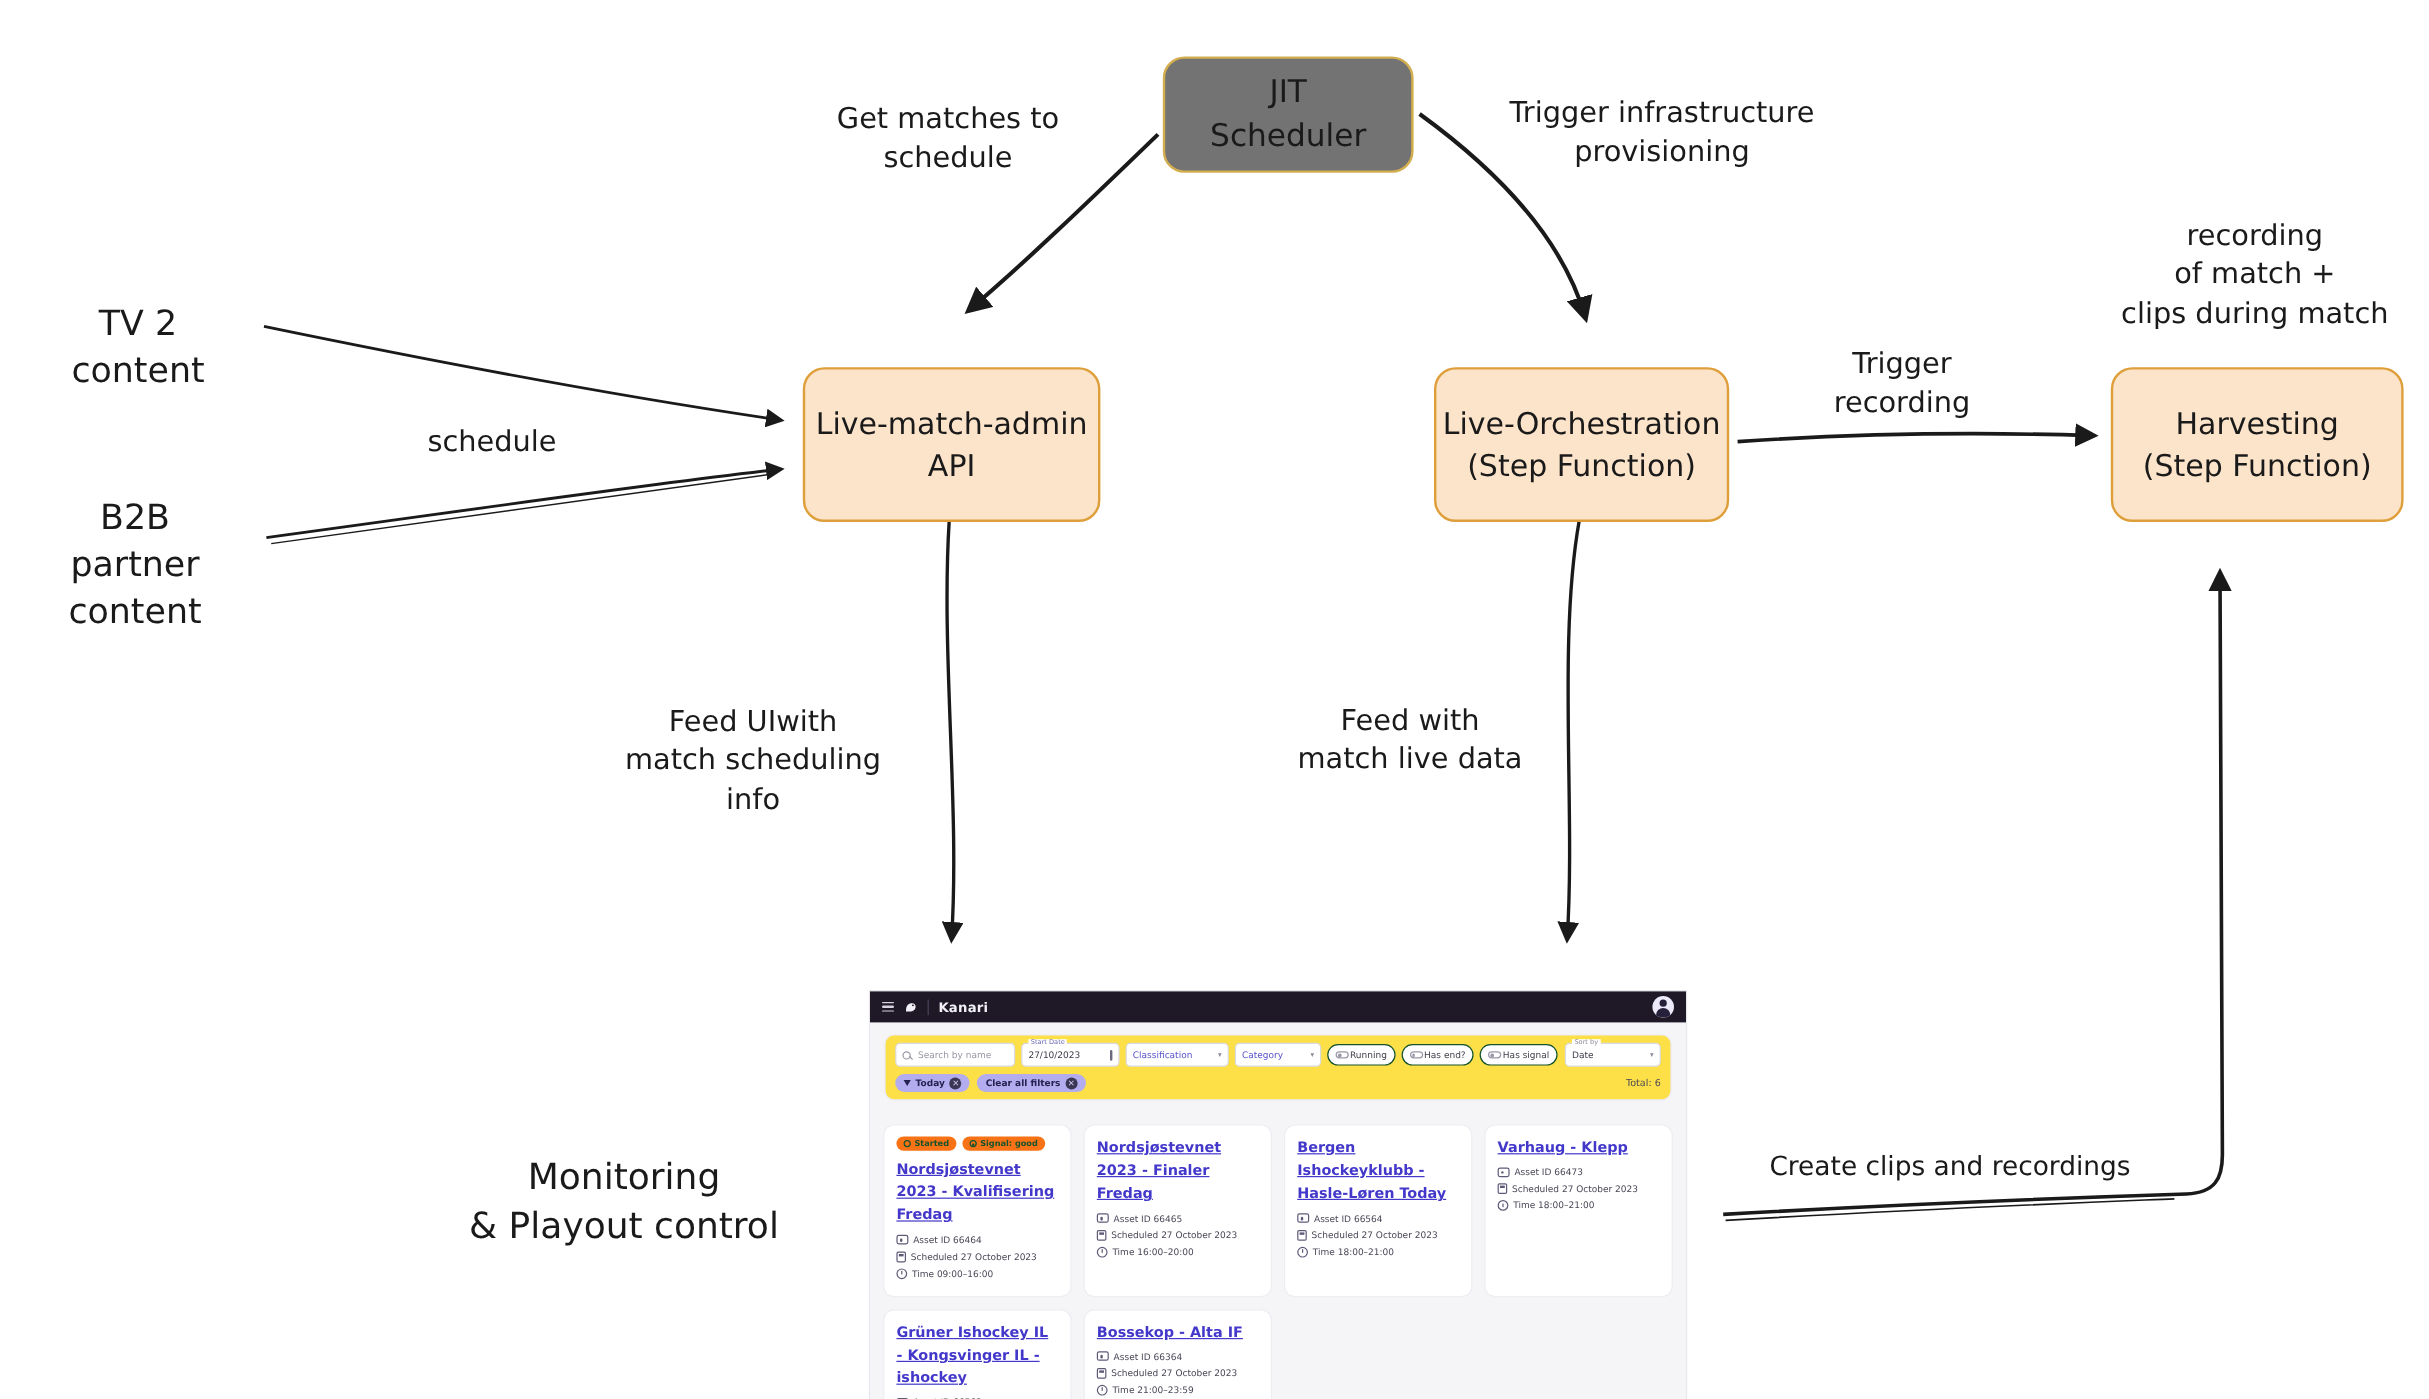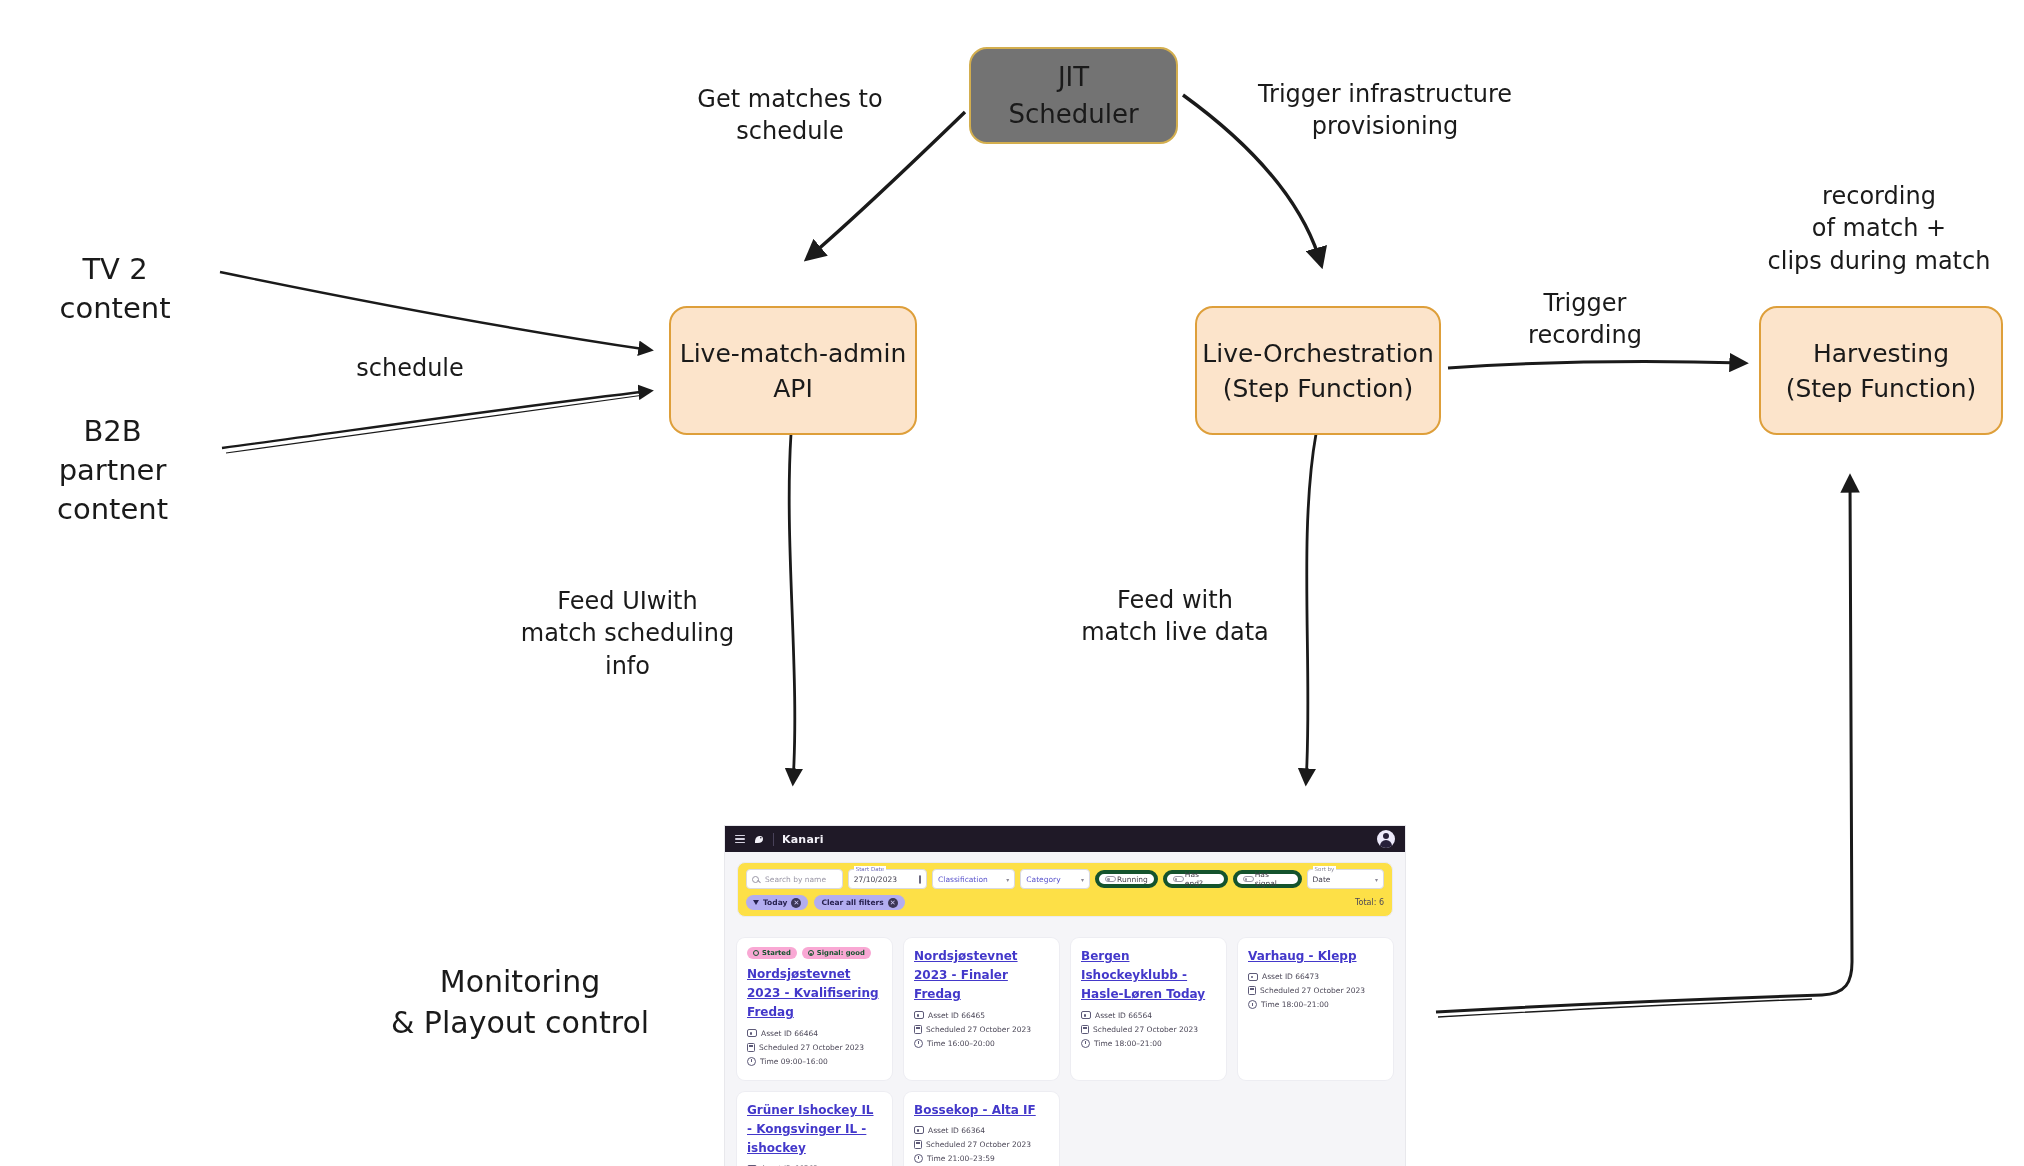--- a/index.html
+++ b/index.html
@@ -33,36 +33,36 @@
   .ctl{height:20px;border:1px solid #d9d9e0;border-radius:4px;background:#fff;display:flex;align-items:center;
        padding:0 5px;gap:4px;font-size:7.5px;color:#3f3b4b;position:relative;}
   .ctl .float{position:absolute;top:-4px;left:5px;background:#fff;padding:0 2px;font-size:5.5px;color:#6d68b5;}
   .ctl .float.gray{color:#8c8a97;}
   .caret{margin-left:auto;font-size:6px;color:#8c8a97;}
   .mag{width:7px;height:7px;border:1.2px solid #9a97a6;border-radius:50%;position:relative;flex:none;}
   .mag::after{content:"";position:absolute;width:4px;height:1.2px;background:#9a97a6;transform:rotate(45deg);right:-3px;bottom:-1px;}
   .cal{width:8px;height:9px;border:1.1px solid #6b6880;border-radius:1.5px;position:relative;flex:none;}
   .cal::before{content:"";position:absolute;top:1px;left:1px;right:1px;height:2px;background:#6b6880;}
   .sel-accent{color:#5a54cc;}
-  .pill{height:18px;border:4px solid #14532d;border-radius:10px;background:#fff;display:flex;align-items:center;
+  .pill{height:18px;border:1px solid #14532d;border-radius:10px;background:#fff;display:flex;align-items:center;
         gap:1px;padding:0 6px;font-size:7.5px;color:#44404a;justify-content:space-between;}
   .tgl{width:11px;height:6px;border:1px solid #9a97a6;border-radius:3.5px;position:relative;flex:none;}
   .tgl::after{content:"";position:absolute;left:1px;top:1px;width:2.5px;height:2.5px;border-radius:50%;background:#9a97a6;}
   .chip-row{display:flex;align-items:center;gap:6px;margin-top:6px;}
   .chip{background:#b3adf0;border-radius:9px;display:flex;align-items:center;gap:4px;padding:2.5px 7px;
         font-size:7.5px;font-weight:bold;color:#27214f;cursor:pointer;}
   .funnel{width:0;height:0;border-left:3.5px solid transparent;border-right:3.5px solid transparent;
           border-top:5px solid #27214f;flex:none;}
   .chip .x{width:10px;height:10px;border-radius:50%;background:#3c3655;color:#cfc9f4;font-size:7px;line-height:10px;
            text-align:center;flex:none;}
   .total{margin-left:auto;font-size:8px;color:#4b4757;}
   .grid{display:grid;grid-template-columns:repeat(4,1fr);gap:12px;margin:21px 12px 0;}
   .card{background:#fff;border-radius:8px;padding:9px 10px;min-height:132px;box-shadow:0 0 0 1px #ededf2;}
   .badges{display:flex;gap:5px;margin-bottom:6px;}
-  .badge{background:#f9a8d4;color:#14532d;border-radius:9px;padding:2px 6px;font-size:6.8px;font-weight:bold;
+  .badge{background:#f97316;color:#14532d;border-radius:9px;padding:2px 6px;font-size:6.8px;font-weight:bold;
          display:flex;align-items:center;gap:3px;}
   .b-ic{width:6px;height:6px;border:1px solid #14532d;border-radius:50%;display:inline-block;position:relative;flex:none;}
   .b-ic.sig::after{content:"";position:absolute;left:1.5px;top:1.5px;width:2px;height:2px;border-radius:50%;background:#14532d;}
   .card-title{display:block;color:#4338ca;font-size:12px;font-weight:bold;text-decoration:underline;
               line-height:1.6;margin-bottom:6px;cursor:pointer;}
   .detail{display:flex;align-items:center;gap:4px;font-size:7.5px;color:#4b4757;margin:5px 0;}
   .ic{flex:none;}
   .ic-id{width:10px;height:8px;border:1.1px solid #5d5a78;border-radius:2px;position:relative;}
   .ic-id::after{content:"";position:absolute;left:1.5px;top:2px;width:2.5px;height:2.5px;border-radius:50%;background:#5d5a78;}
   .ic-cal{width:8px;height:9px;border:1.1px solid #5d5a78;border-radius:1.5px;position:relative;}
@@ -118,20 +118,21 @@
 recording</div>
   <div class="dg-label" style="left:1754px;top:180px;width:250px;">recording
 of match +
 clips during match</div>
   <div class="dg-label" style="left:495px;top:585px;width:265px;">Feed UIwith
 match scheduling info</div>
   <div class="dg-label" style="left:1080px;top:584px;width:190px;">Feed with
 match live data</div>
   <div class="dg-label big2" style="left:375px;top:962px;width:290px;">Monitoring
 &amp; Playout control</div>
+  <div class="dg-label small" style="left:1460px;top:958px;width:330px;">Create clips and recordings</div>
 
   <div class="ui">
     <div class="ui-header">
       <span class="burger">
           <i></i>
           <i></i>
           <i></i>
         </span>
       <span>
         <svg width="12" height="12" viewBox="0 0 12 12">

